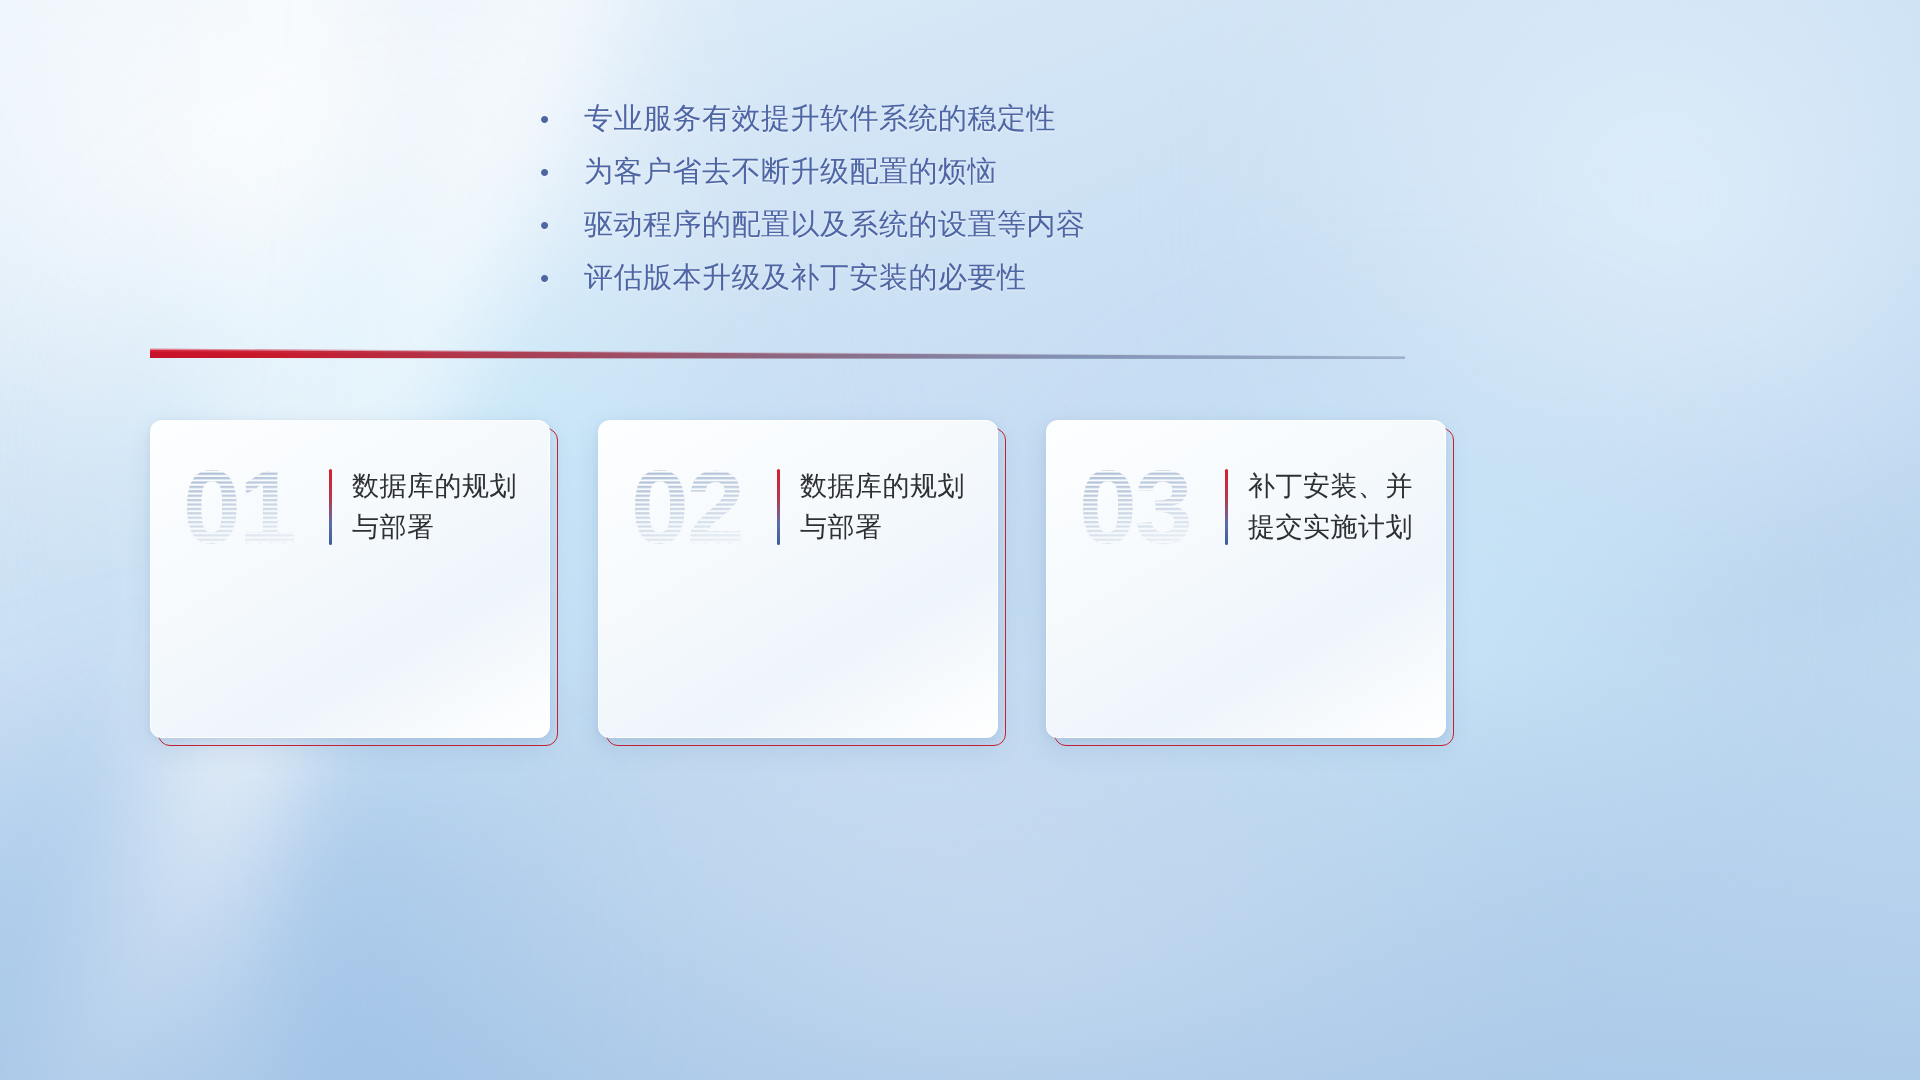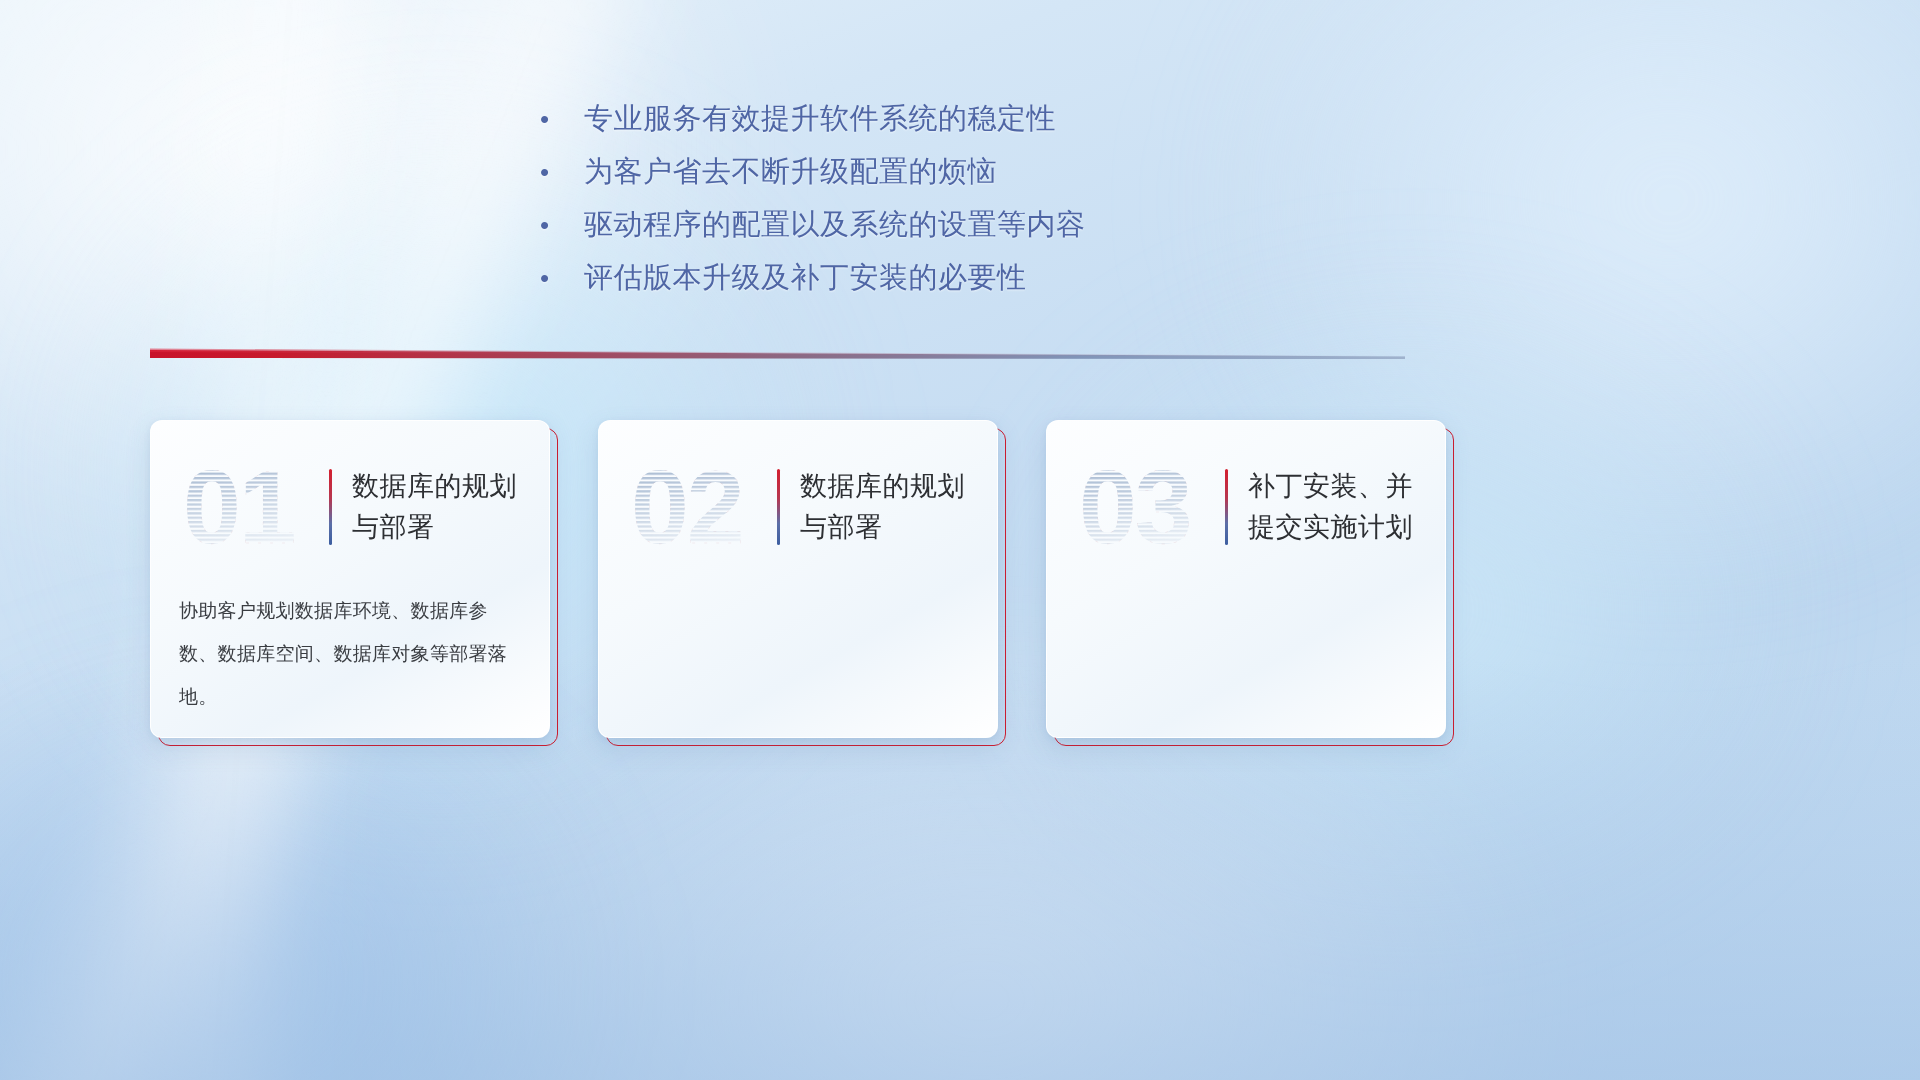--- a/index.html
+++ b/index.html
@@ -226,21 +226,20 @@
               <text x="2" y="88" font-family="'Liberation Sans',sans-serif" font-size="104" font-weight="700" fill="url(#stripes1)" letter-spacing="-2">01</text>
             </g>
             <g opacity="0.22">
               <text x="2" y="88" font-family="'Liberation Sans',sans-serif" font-size="104" font-weight="700" fill="none" stroke="#c77e88" stroke-width="0.4" letter-spacing="-2" stroke-dasharray="3 9">01</text>
             </g>
           </svg>
         </div>
         <div class="vline"></div>
         <div class="card-title">数据库的规划与部署</div>
       </div>
-      <div class="card-body">协助客户规划数据库环境、数据库参数、数据库空间、数据库对象等部署落地。</div>
     </div>
   </div>
 
   <div class="card-wrap">
     <div class="card-accent"></div>
     <div class="card">
       <div class="card-head">
         <div class="num">
           <svg width="140" height="104" viewBox="0 0 140 104">
             <defs>

